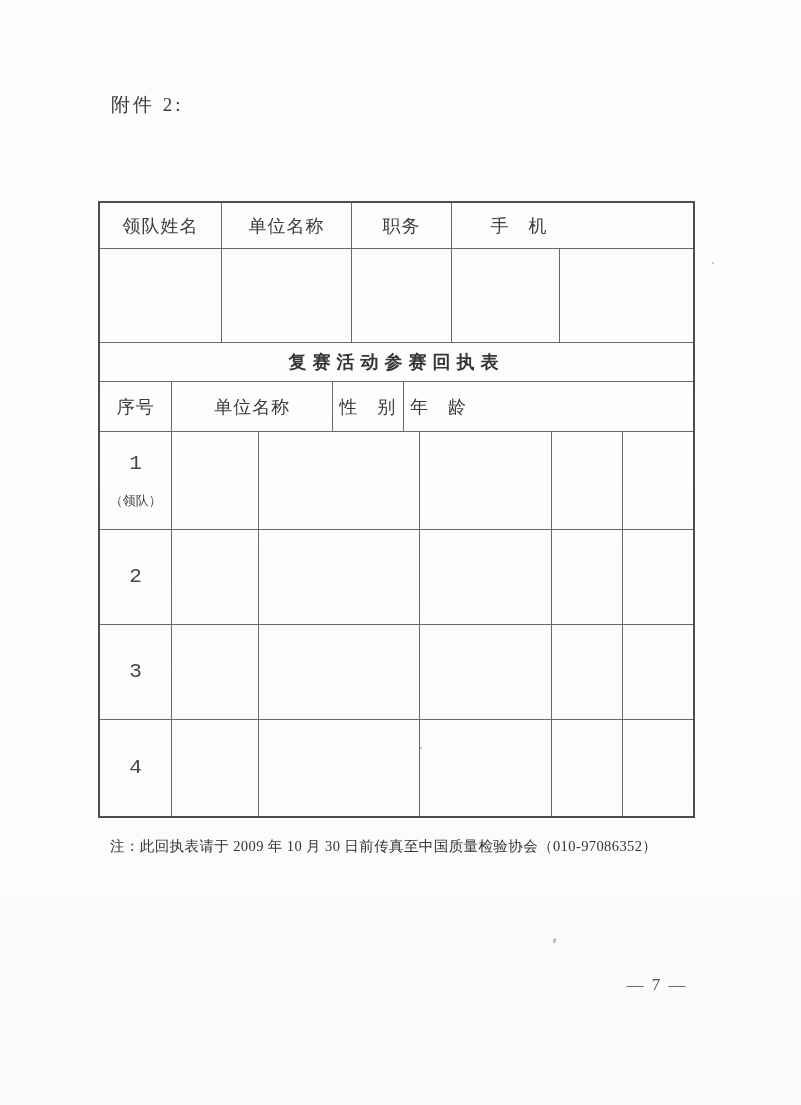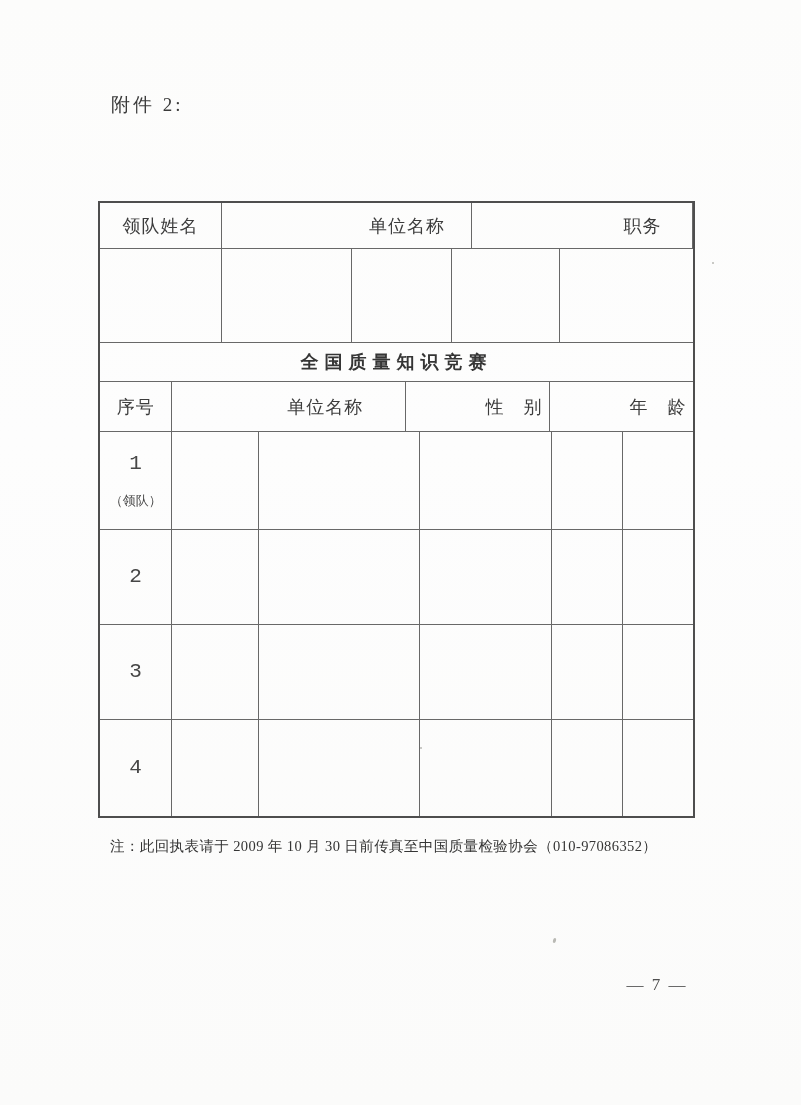--- a/index.html
+++ b/index.html
@@ -22,21 +22,21 @@
     text-align:center;
     font-family:"Liberation Sans", sans-serif;
     font-weight:700; font-size:21px; letter-spacing:1px;
     color:#252525;
   }
   .form {
     position:absolute; left:98px; top:201px; width:597px;
     border:2px solid #4e4e4e;
     background:transparent;
   }
-  .row { display:flex; border-bottom:1px solid #686868;justify-content:space-between; }
+  .row { display:flex; border-bottom:1px solid #686868; }
   .row.last { border-bottom:none; }
   .c {
     border-right:1px solid #686868;
     display:flex; align-items:center; justify-content:center;
     flex-direction:column;
   }
   .c.lastc { border-right:none; }
   
   .t1c1{width:20.6%;} .t1c2{width:21.9%;} .t1c3{width:16.9%;} .t1c4{width:18.1%;} .t1c5{width:22.5%;}
   
@@ -76,31 +76,32 @@
 
   <div class="attachment">附件 2:</div>
 
 
   <div class="form">
 
     <div class="row h1">
       <div class="c hc t1c1">领队姓名</div>
       <div class="c hc t1c2">单位名称</div>
       <div class="c hc t1c3">职务</div>
+      <div class="c hc t1c5 lastc">手　机</div>
     </div>
 
     <div class="row r-empty1">
       <div class="c t1c1"></div>
       <div class="c t1c2"></div>
       <div class="c t1c3"></div>
       <div class="c t1c4"></div>
       <div class="c t1c5 lastc"></div>
     </div>
 
-    <div class="band">全国质量知识竞赛</div>
+    <div class="band">复赛活动参赛回执表</div>
 
     <div class="row h2">
       <div class="c hc t2c1">序号</div>
       <div class="c hc t2c3">单位名称</div>
       <div class="c hc t2c5">性　别</div>
       <div class="c hc t2c6 lastc">年　龄</div>
     </div>
 
     <div class="row r1">
       <div class="c t2c1">

